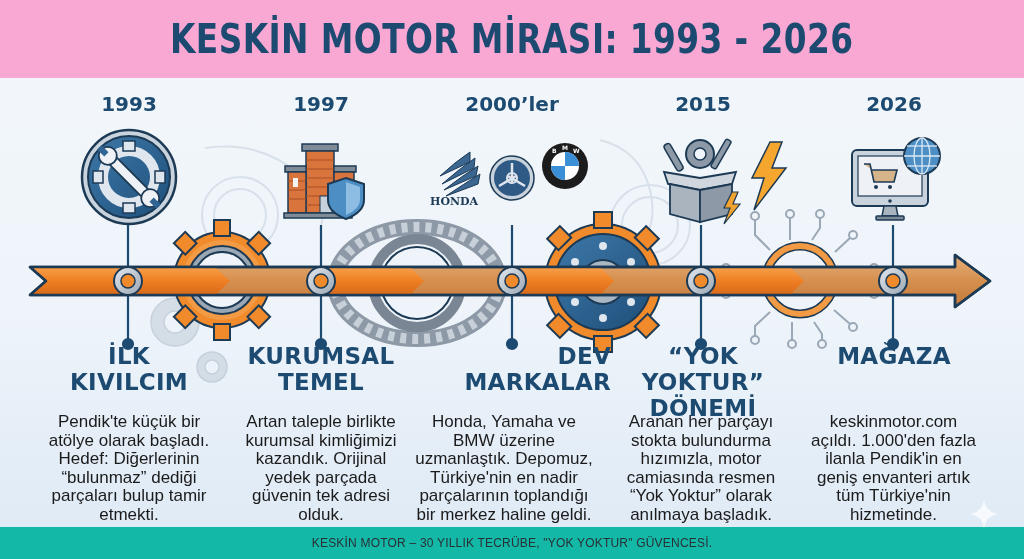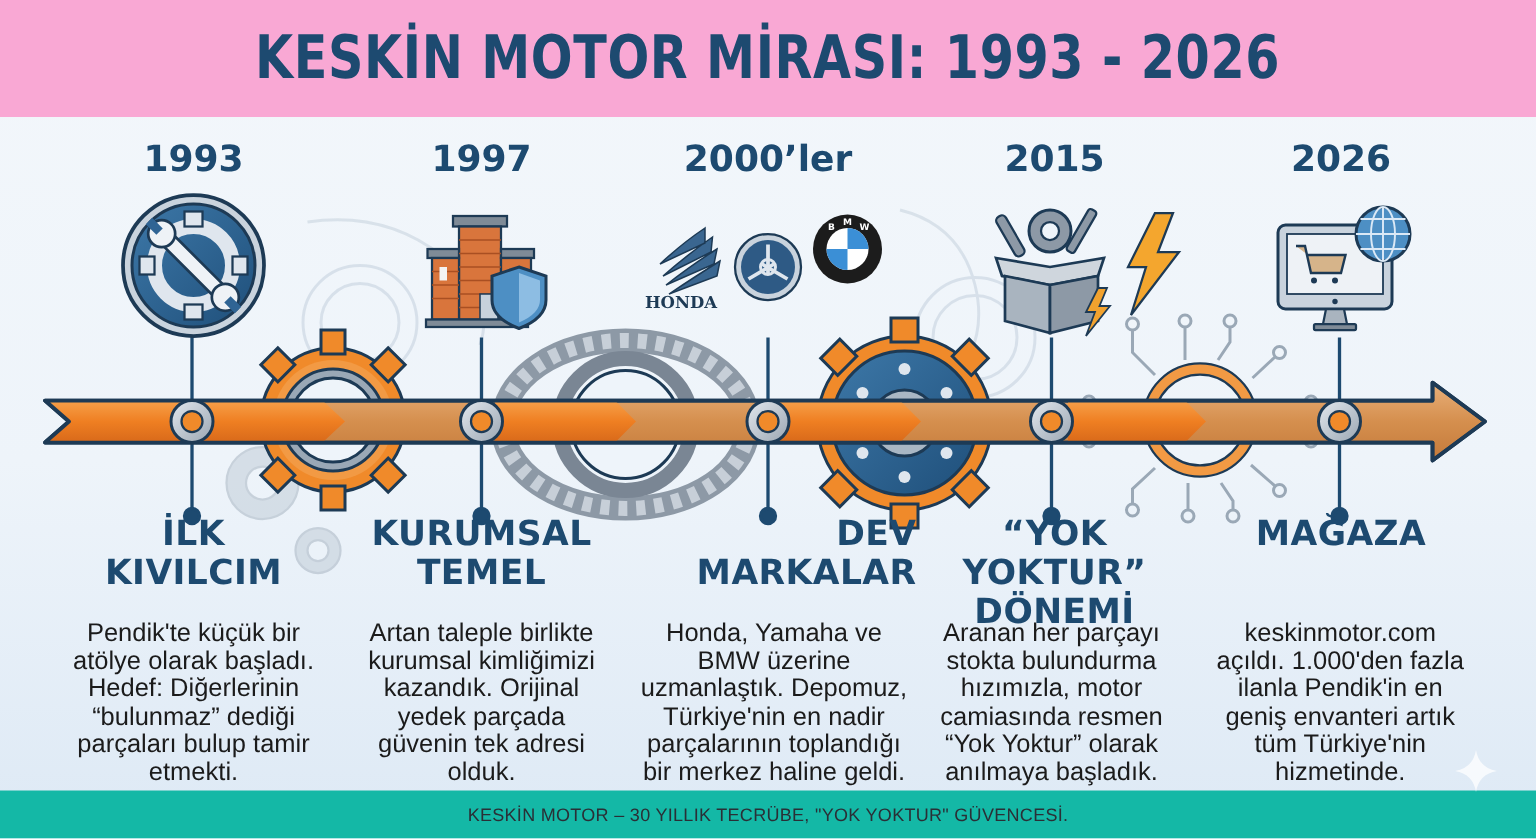--- a/index.html
+++ b/index.html
@@ -17,21 +17,21 @@
   .title-bar h1 {
     font-family: "DejaVu Sans", sans-serif;
     font-weight: bold; font-size: 40px; letter-spacing: 0.5px;
     color: #1d4a70;
     transform: scaleX(0.82);
     white-space: nowrap;
   }
   .bg-art { position: absolute; left: 0; top: 78px; width: 1024px; height: 440px; }
   .year {
     position: absolute; top: 92px; width: 160px; text-align: center;
-    font-family: "DejaVu Sans", sans-serif; font-weight: bold; font-size: 24px;
+    font-family: "DejaVu Sans", sans-serif; font-weight: bold; font-size: 20px;
     color: #1d4a70;
   }
   .heading {
     position: absolute; top: 343px; width: 180px; text-align: center;
     font-family: "DejaVu Sans", sans-serif; font-weight: bold; font-size: 23px;
     line-height: 26px; color: #1d4a70; letter-spacing: 0.3px;
   }
   .desc {
     position: absolute; top: 413px; width: 190px; text-align: center;
     font-family: "Liberation Sans", sans-serif; font-size: 17px; line-height: 18.5px;
@@ -342,21 +342,21 @@
 <div class="heading" style="left:603px; width:200px;">
   <div>“YOK YOKTUR”</div>
   <div>DÖNEMİ</div>
 </div>
 <div class="heading" style="left:804px;">
   <div>MAĞAZA</div>
 </div>
 
 <div class="desc" style="left:44px;  width:170px;">Pendik'te küçük bir atölye olarak başladı. Hedef: Diğerlerinin “bulunmaz” dediği parçaları bulup tamir etmekti.</div>
 <div class="desc" style="left:236px; width:170px;">Artan taleple birlikte kurumsal kimliğimizi kazandık. Orijinal yedek parçada güvenin tek adresi olduk.</div>
-<div class="desc" style="left:421px; width:190px;">Honda, Yamaha ve BMW üzerine uzmanlaştık. Depomuz, Türkiye'nin en nadir parçalarının toplandığı bir merkez haline geldi.</div>
+<div class="desc" style="left:409px; width:190px;">Honda, Yamaha ve BMW üzerine uzmanlaştık. Depomuz, Türkiye'nin en nadir parçalarının toplandığı bir merkez haline geldi.</div>
 <div class="desc" style="left:611px; width:180px;">Aranan her parçayı stokta bulundurma hızımızla, motor camiasında resmen “Yok Yoktur” olarak anılmaya başladık.</div>
 <div class="desc" style="left:811px; width:165px;">keskinmotor.com açıldı. 1.000'den fazla ilanla Pendik'in en geniş envanteri artık tüm Türkiye'nin hizmetinde.</div>
 
 <div class="footer">
   <span>KESKİN MOTOR – 30 YILLIK TECRÜBE, "YOK YOKTUR" GÜVENCESİ.</span>
 </div>
 
 <svg class="sparkle" viewBox="0 0 28 28">
   <path d="M14 0 Q16 12 28 14 Q16 16 14 28 Q12 16 0 14 Q12 12 14 0 Z" fill="#ffffff" opacity="0.75"></path>
 </svg>

